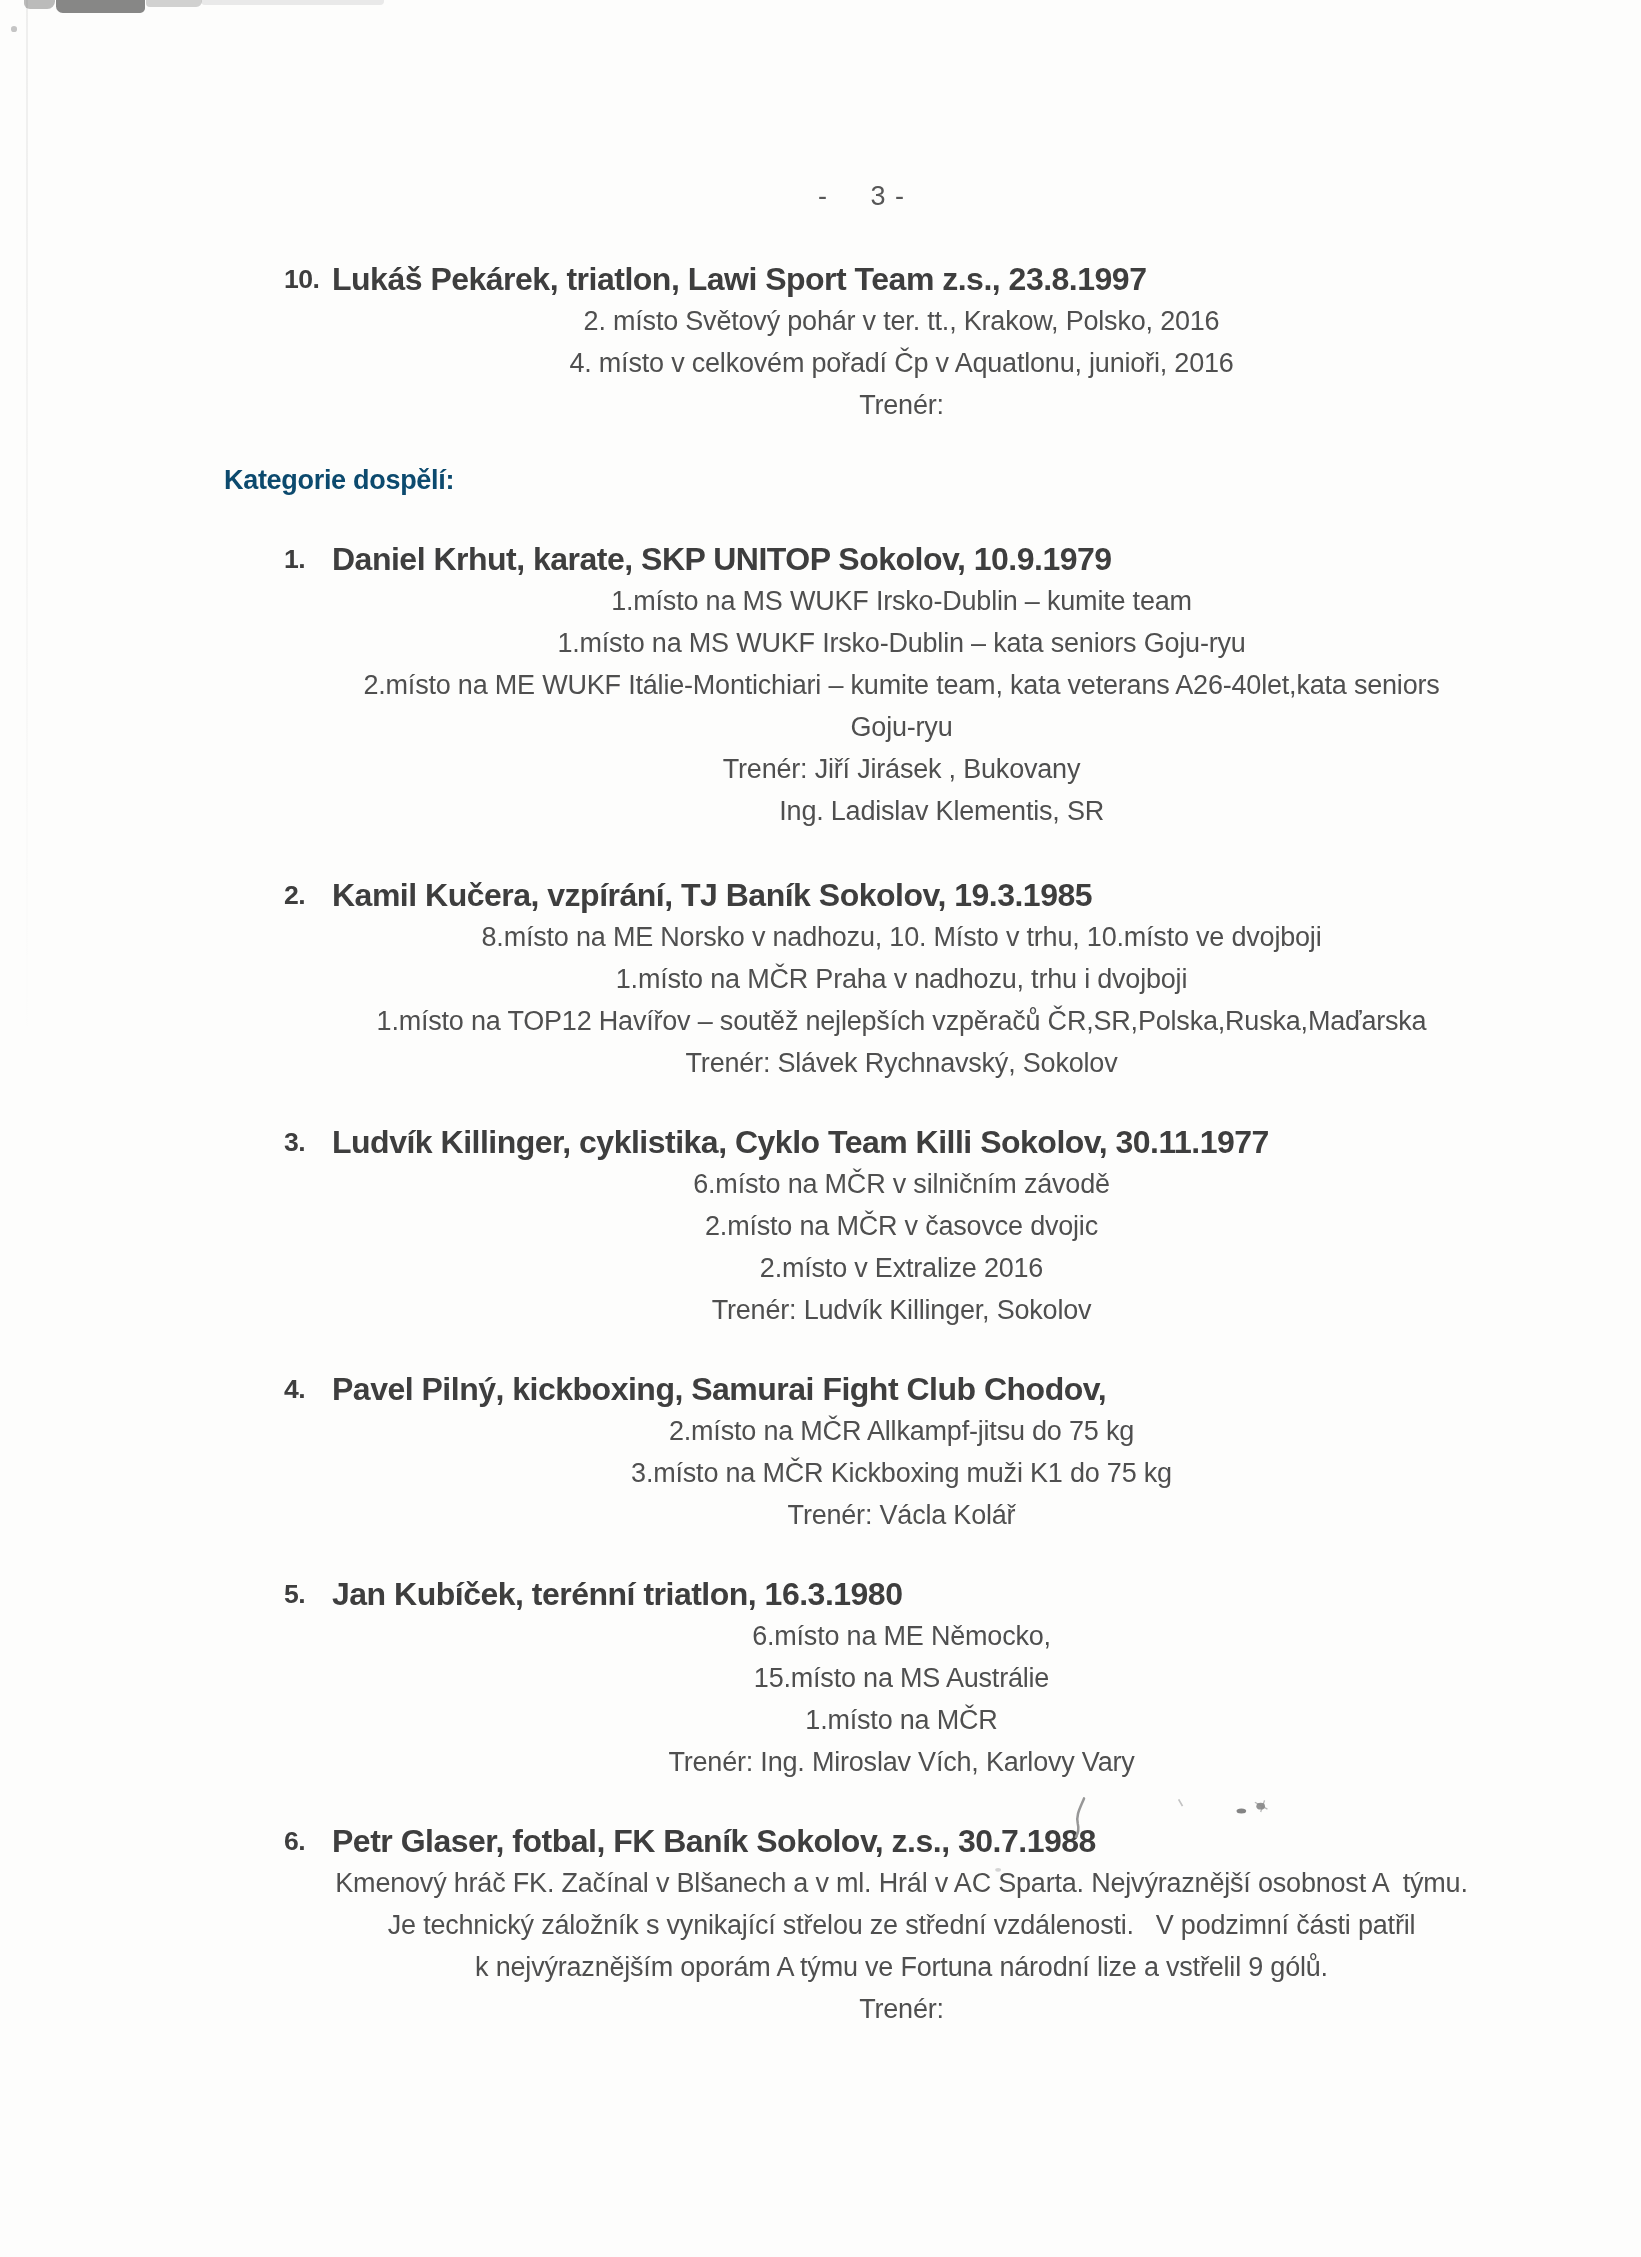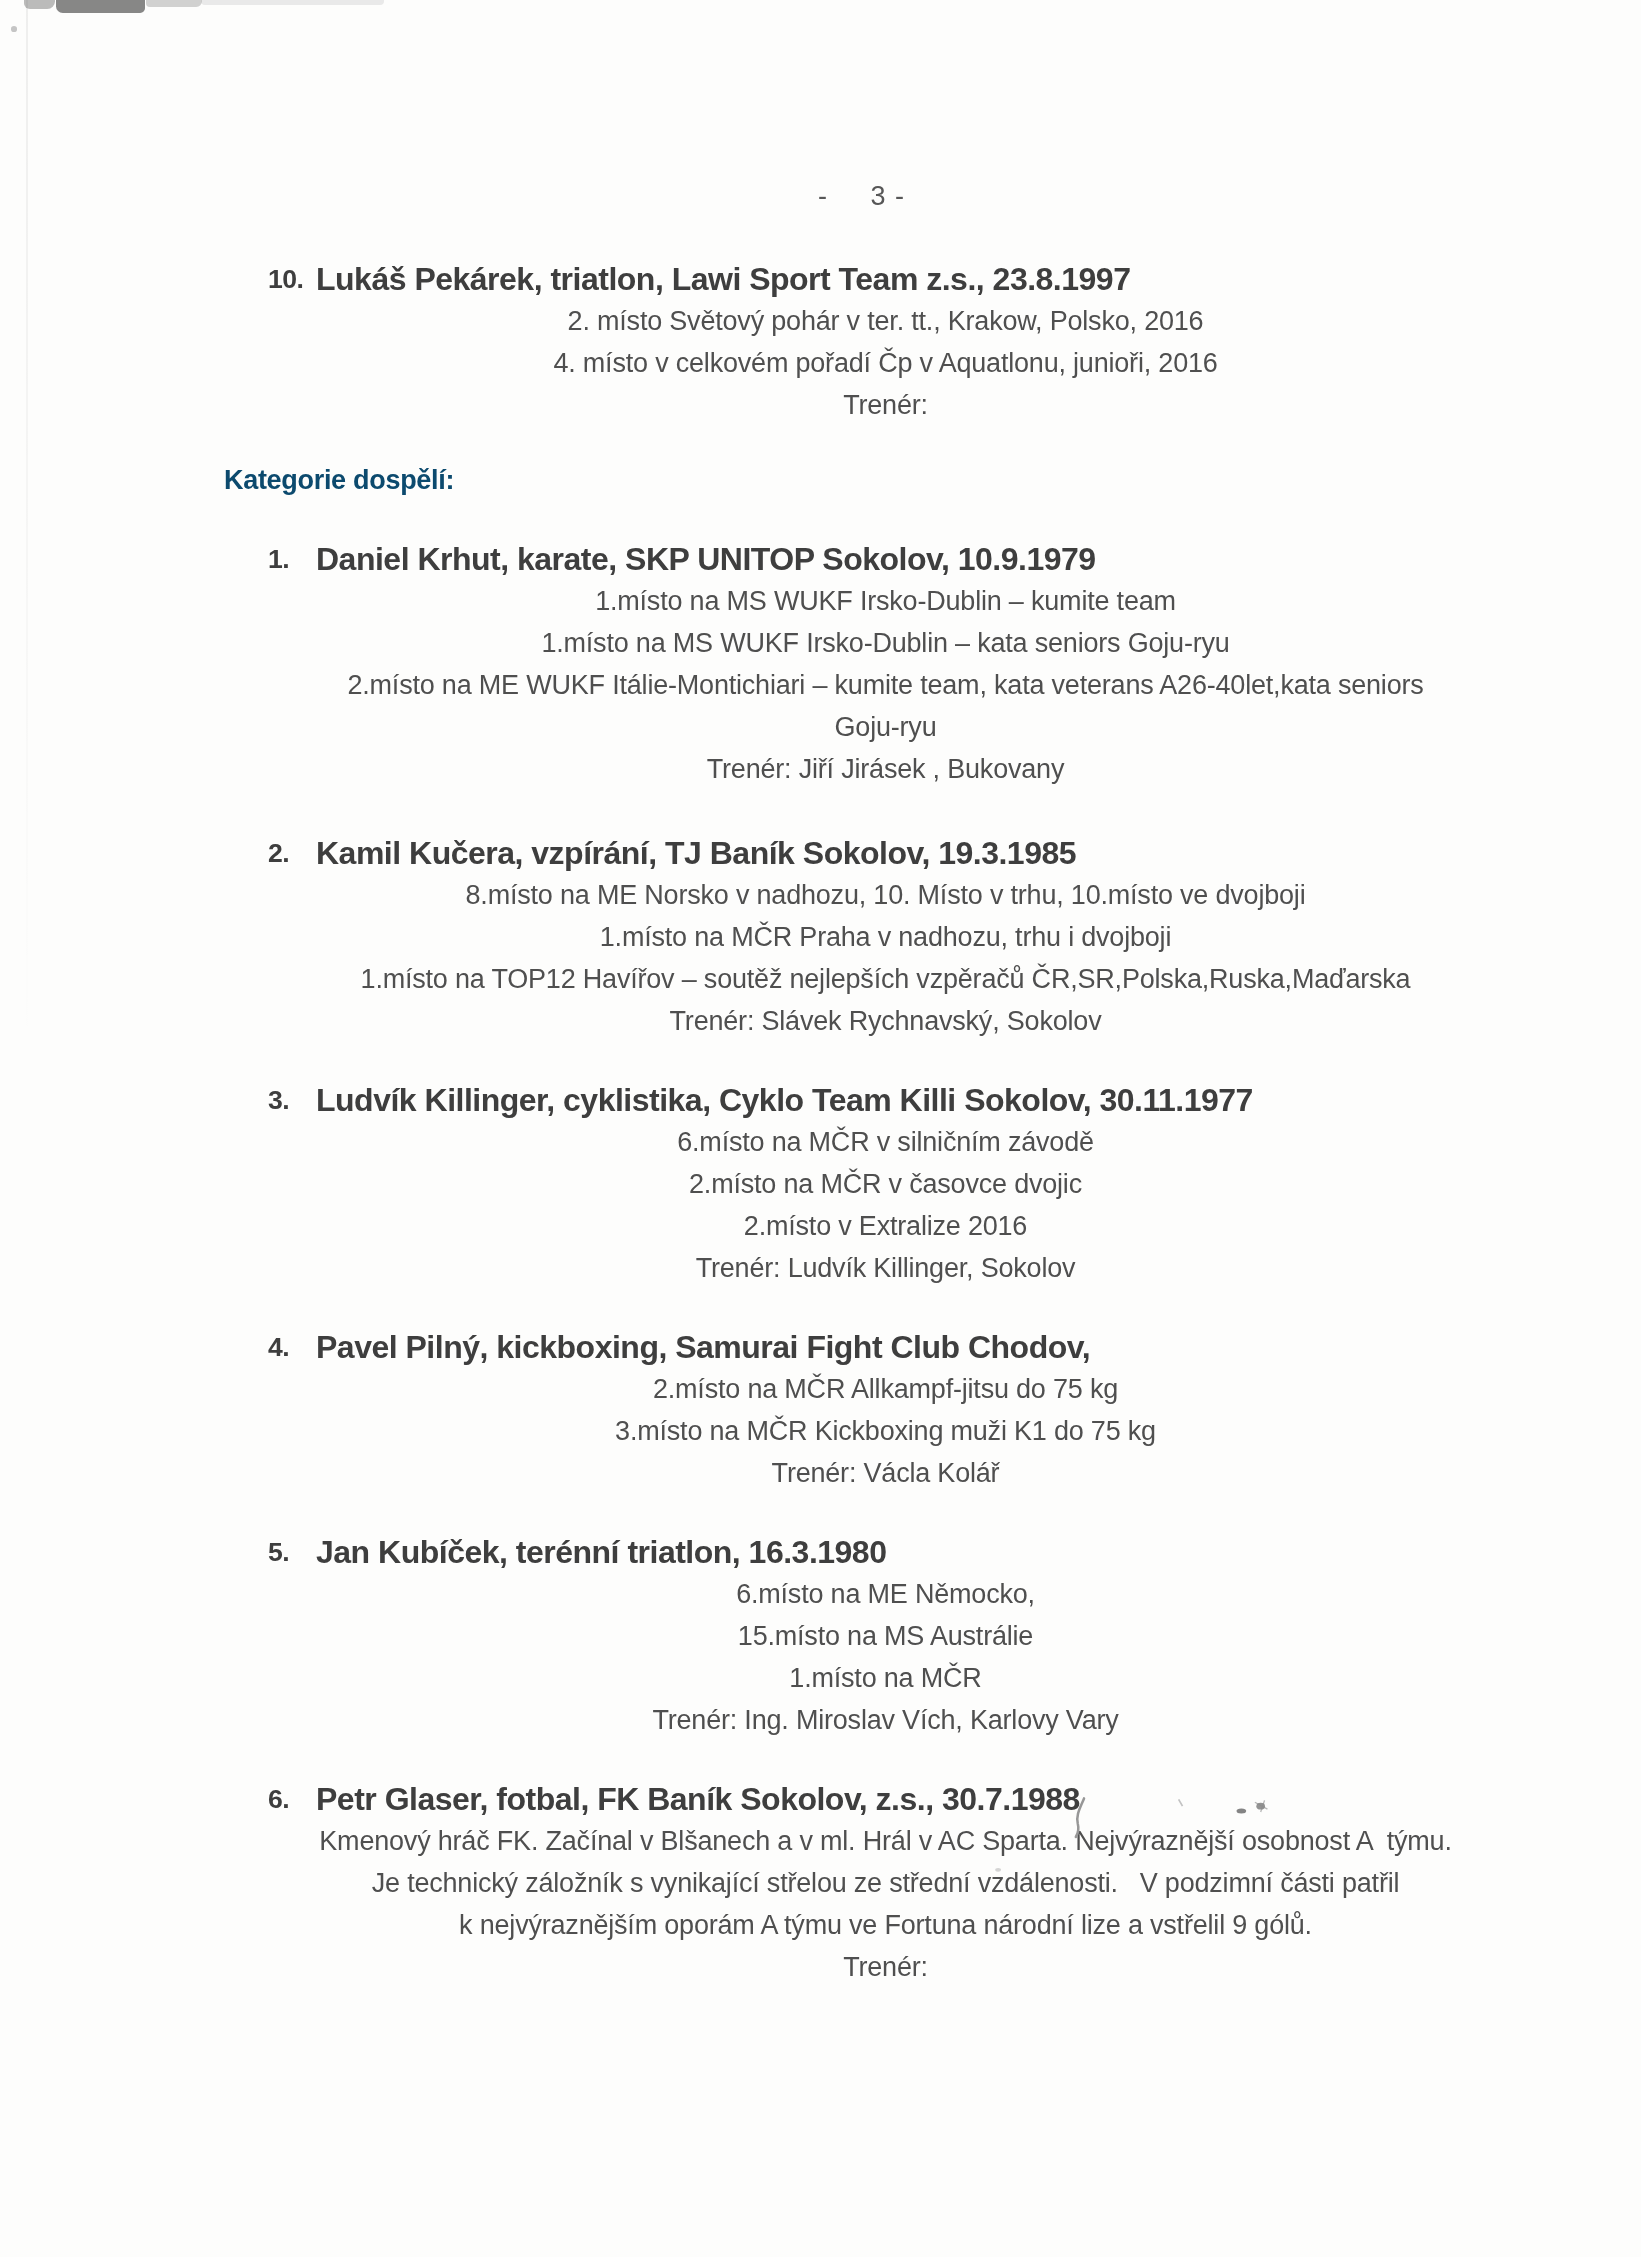--- a/index.html
+++ b/index.html
@@ -26,21 +26,21 @@
   .s4 { left:201px; top:0; width:183px; height:4.8px;  background:#bdbdbd; opacity:.30; border-radius:0 0 3.9px 3.9px; }
   .dot { position:absolute; border-radius:50%; }
   .d1 { left:10.6px;  top:26px;   width:6.8px; height:5.8px; background:#b7b7b7; opacity:.8; }
   .marks { position:absolute; left:0; top:0; width:1641px; height:2257px; pointer-events:none; }
   
   .page-number {
     position:absolute; left:818px; top:180px;
     font-size:27px; line-height:33px; color:#575757;
     white-space:pre; letter-spacing:1px;
   }
-  .section-wrap { position:absolute; left:0; right:0; }
+  .section-wrap { position:absolute; left:0; right:0;padding-left:16px; }
   #junior-items { top:258px; }
   #adult-items  { top:538px; }
   .kategorie {
     position:absolute; left:224px; top:464px;
     font-size:27px; line-height:33px; font-weight:700;
     color:#0c4a6e; letter-spacing:-0.3px; white-space:pre;
   }
   .item { display:flex; margin-bottom:37px; }
   #adult-items .item:first-child { margin-bottom:42px; }
   .item-number {
@@ -92,20 +92,21 @@
   <div class="item">
     <span class="item-number">1.</span>
     <div class="item-content">
       <div class="item-title">Daniel Krhut, karate, SKP UNITOP Sokolov, 10.9.1979</div>
       <div class="item-lines">
             <div class="line">1.místo na MS WUKF Irsko-Dublin – kumite team</div>
             <div class="line">1.místo na MS WUKF Irsko-Dublin – kata seniors Goju-ryu</div>
             <div class="line">2.místo na ME WUKF Itálie-Montichiari – kumite team, kata veterans A26-40let,kata seniors</div>
             <div class="line">Goju-ryu</div>
             <div class="line">Trenér: Jiří Jirásek , Bukovany</div>
+            <div class="line">           Ing. Ladislav Klementis, SR</div>
           </div>
     </div>
   </div>
 
   <div class="item">
     <span class="item-number">2.</span>
     <div class="item-content">
       <div class="item-title">Kamil Kučera, vzpírání, TJ Baník Sokolov, 19.3.1985</div>
       <div class="item-lines">
             <div class="line">8.místo na ME Norsko v nadhozu, 10. Místo v trhu, 10.místo ve dvojboji</div>

